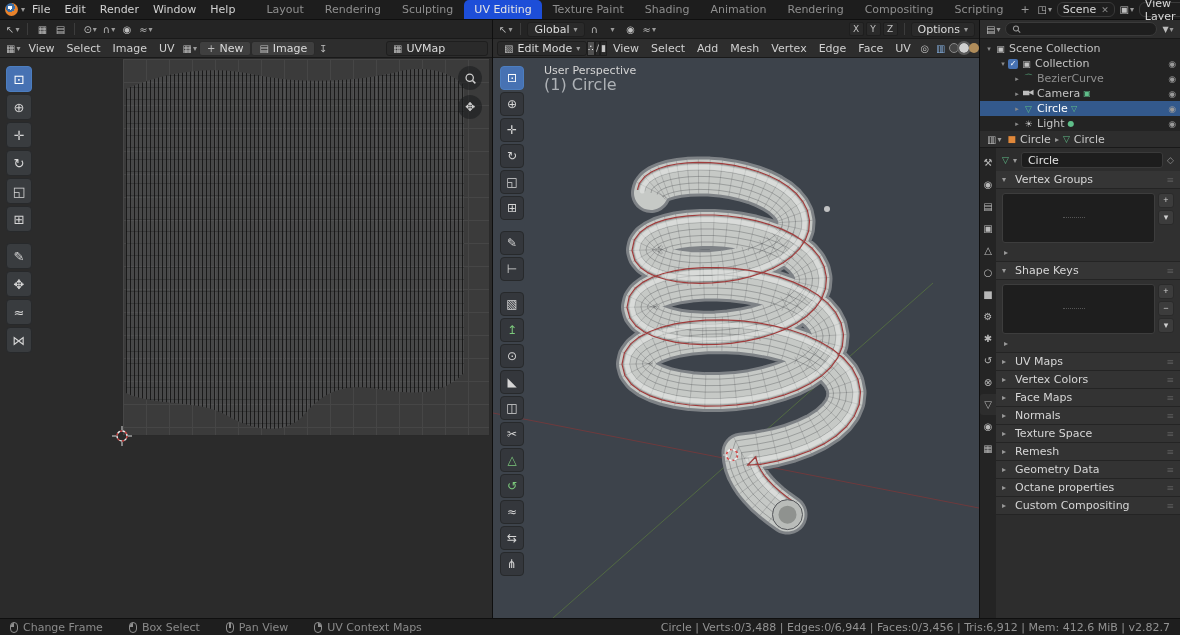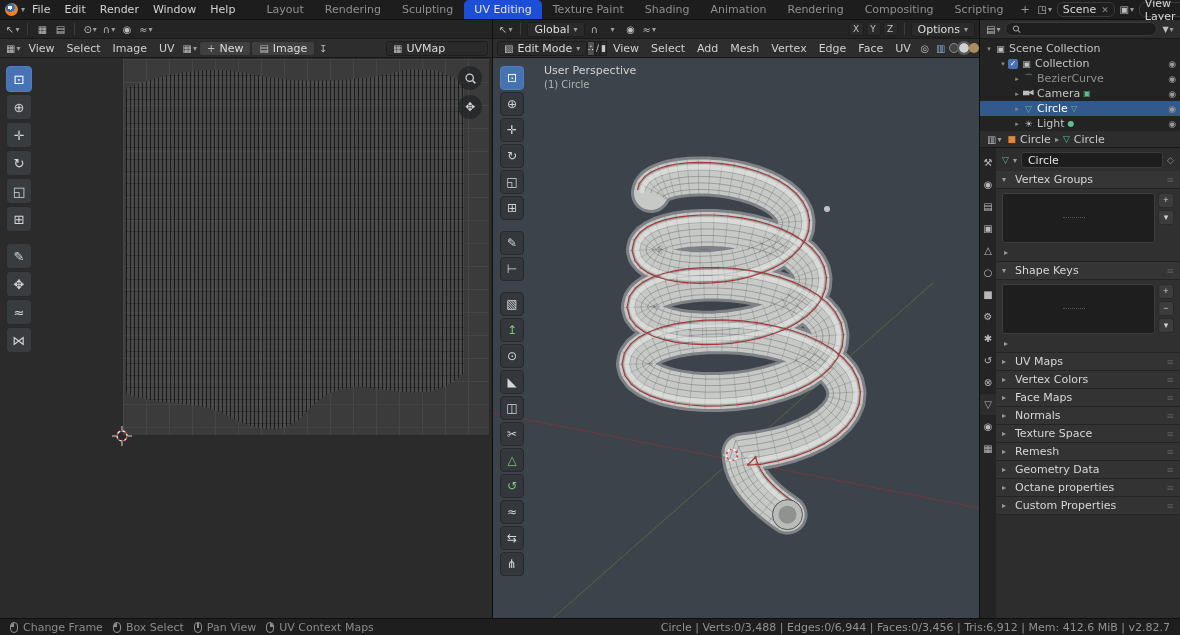--- a/index.html
+++ b/index.html
@@ -60,21 +60,21 @@
   .floatbtn{width:24px;height:24px;border-radius:50%;background:rgba(28,30,32,.6);color:#d0d0d0;display:flex;align-items:center;justify-content:center;font-size:12px}
   .uv-cursor{position:absolute;left:112px;top:368px;z-index:4}
 
   
   .vp-area{flex:1;position:relative;background:#3d434b;overflow:hidden}
   .vp-area .toolcol{left:7px}
   .vp-area .toolbtn{width:24px;height:24px;font-size:12px;background:#34373c}
   .vp-area .toolbtn.active{background:#4772b3}
   .vp-overlay{position:absolute;left:51px;top:6px;z-index:4;line-height:14px}
   .vp-overlay .l1{color:#d4d4d4}
-  .vp-overlay .l2{color:#aeb2b6;font-size:10px}
+  .vp-overlay .l2{color:#aeb2b6;font-size:16px}
   #vp-svg{position:absolute;inset:0}
 
   
   .ol-header{height:19px;flex:none;background:#2d2d2d;border-bottom:1px solid #191919;display:flex;align-items:center;gap:3px;padding:0 4px}
   .search{flex:1;display:flex;align-items:center;gap:4px;background:#1e1e1e;border:1px solid #3a3a3a;border-radius:8px;height:14px;padding:0 6px}
   .search input{background:transparent;border:none;outline:none;color:#ddd;width:100%;font-size:10px}
   .outliner{height:92px;flex:none;background:#232323;padding-top:2px;overflow:hidden}
   .ol-row{height:15px;display:flex;align-items:center;padding-right:4px;color:#c3c3c3;white-space:nowrap}
   .ol-row .tri{width:10px;text-align:center;font-size:7px;color:#8a8a8a;flex:none}
   .ol-row .oic{width:13px;text-align:center;font-size:9px;flex:none}
@@ -99,21 +99,21 @@
   .panel header .grip{margin-left:auto;color:#5c5c5c;font-size:9px}
   .panel-body{display:flex;gap:3px;padding:4px 6px;background:#303030}
   .listbox{flex:1;height:50px;background:#1e1e1e;border:1px solid #3d3d3d;border-radius:3px;position:relative}
   .listbox::after{content:"";position:absolute;left:40%;top:48%;width:22px;border-top:1px dotted #555}
   .side-btns{display:flex;flex-direction:column;gap:2px}
   .side-btns button{width:16px;height:15px;background:#3c3c3c;border:1px solid #2a2a2a;border-radius:3px;color:#cfcfcf;font-size:9px;line-height:1}
   .subexpand{padding:1px 8px 4px;background:#303030;color:#9a9a9a;font-size:8px;border-bottom:1px solid #242424}
   .panel.collapsed header{background:#333333}
 
   
-  .statusbar{height:17px;background:#1e1e1e;border-top:1px solid #0f0f0f;display:flex;align-items:center;padding:0 10px;color:#8a8a8a;gap:10px}
+  .statusbar{height:17px;background:#1e1e1e;border-top:1px solid #0f0f0f;display:flex;align-items:center;padding:0 10px;color:#8a8a8a;gap:26px}
   .hint{display:flex;align-items:center}
   .mouse{width:8px;height:11px;border:1px solid #8f8f8f;border-radius:4px;display:inline-block;margin-right:5px;position:relative;flex:none}
   .mouse.left::before{content:"";position:absolute;left:0;top:0;width:50%;height:45%;background:#8f8f8f;border-radius:3px 0 0 0}
   .mouse.middle::before{content:"";position:absolute;left:2.5px;top:0;width:2px;height:5px;background:#8f8f8f}
   .mouse.right::before{content:"";position:absolute;right:0;top:0;width:50%;height:45%;background:#8f8f8f;border-radius:0 3px 0 0}
   .stats{margin-left:auto;color:#929292;white-space:nowrap}
 </style>
 </head>
 <body>
 
@@ -723,21 +723,21 @@
         <section class="panel collapsed">
           <header>
               <span class="tri">▸</span>
               <span>Octane properties</span>
               <span class="grip">≡</span>
             </header>
         </section>
         <section class="panel collapsed">
           <header>
               <span class="tri">▸</span>
-              <span>Custom Properties</span>
+              <span>Custom Compositing</span>
               <span class="grip">≡</span>
             </header>
         </section>
       </div>
     </div>
   </div>
 </div>
 
 <div class="statusbar">
   <span class="hint">

